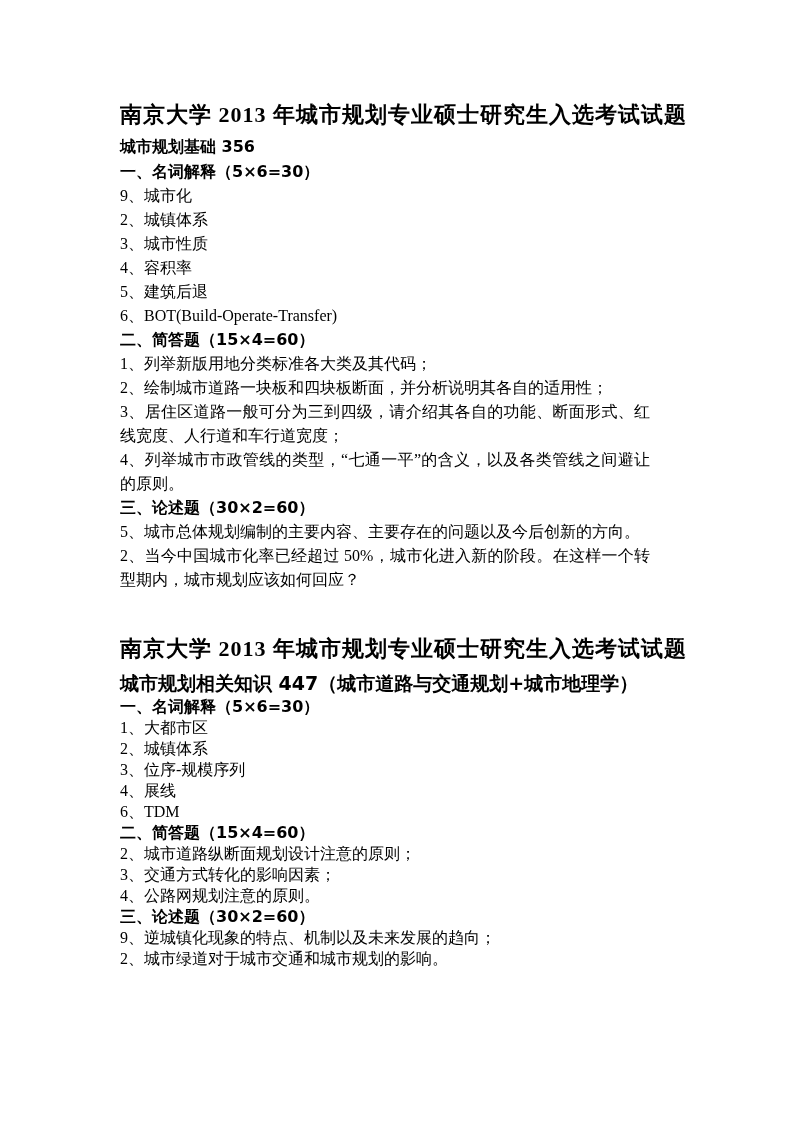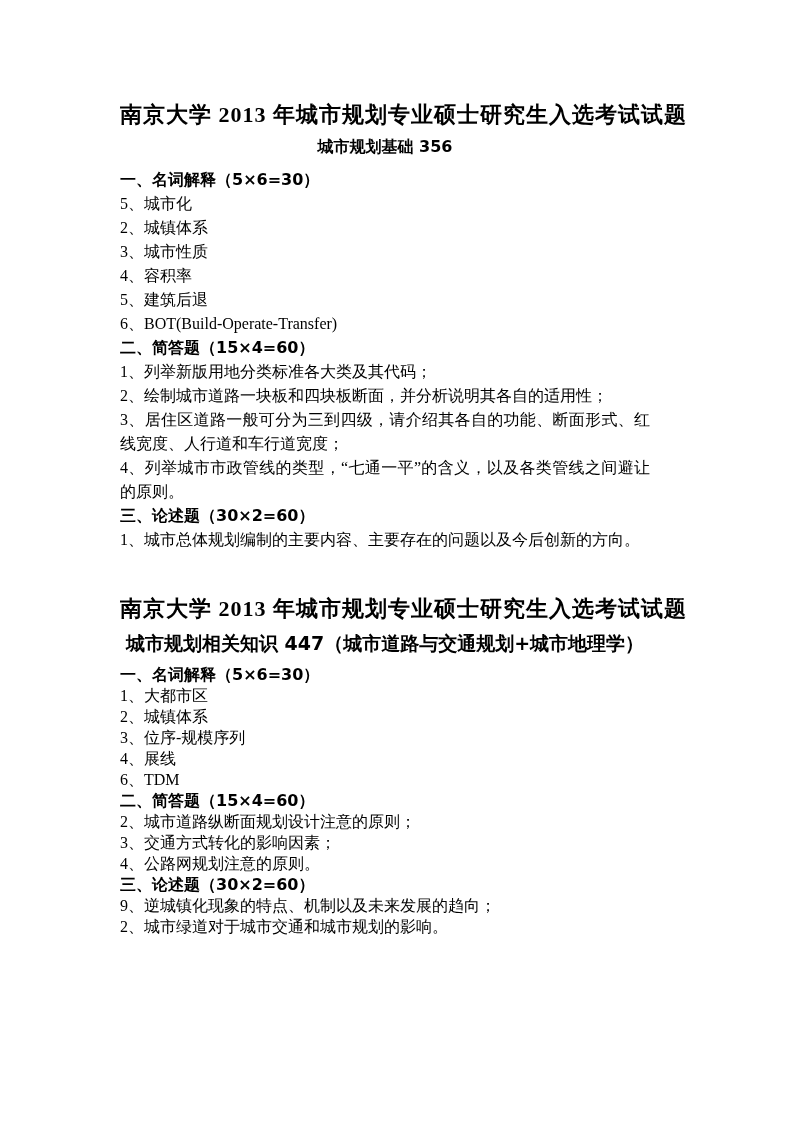--- a/index.html
+++ b/index.html
@@ -23,26 +23,24 @@
     letter-spacing: 1px;
     text-align: center;
     white-space: nowrap;
   }
   .doc-subtitle {
     margin: 2px 0 0 0;
     font-family: "DejaVu Sans", "Liberation Sans", sans-serif;
     font-weight: 700;
     font-size: 16px;
     line-height: 26px;
-    text-align: center;
   }
   .exam-body {
     font-size: 16px;
     line-height: 24px;
-    margin-top: 8px;
   }
   .section { margin: 0; }
   .section-heading {
     margin: 0;
     font-family: "DejaVu Sans", "Liberation Sans", sans-serif;
     font-weight: 700;
     font-size: 16px;
   }
   .item {
     margin: 0;
@@ -60,39 +58,40 @@
 
 <div class="page">
 
   <section class="exam exam-1">
     <h1 class="doc-title">南京大学 2013 年城市规划专业硕士研究生入选考试试题</h1>
     <h2 class="doc-subtitle">城市规划基础 356</h2>
 
     <div class="exam-body">
       <div class="section">
         <p class="section-heading">一、名词解释（5×6=30）</p>
-        <p class="item">5、城市化</p>
+        <p class="item">9、城市化</p>
         <p class="item">2、城镇体系</p>
         <p class="item">3、城市性质</p>
         <p class="item">4、容积率</p>
         <p class="item">5、建筑后退</p>
         <p class="item">6、BOT(Build-Operate-Transfer)</p>
       </div>
 
       <div class="section">
         <p class="section-heading">二、简答题（15×4=60）</p>
         <p class="item">1、列举新版用地分类标准各大类及其代码；</p>
         <p class="item">2、绘制城市道路一块板和四块板断面，并分析说明其各自的适用性；</p>
         <p class="item">3、居住区道路一般可分为三到四级，请介绍其各自的功能、断面形式、红线宽度、人行道和车行道宽度；</p>
         <p class="item">4、列举城市市政管线的类型，“七通一平”的含义，以及各类管线之间避让的原则。</p>
       </div>
 
       <div class="section">
         <p class="section-heading">三、论述题（30×2=60）</p>
-        <p class="item">1、城市总体规划编制的主要内容、主要存在的问题以及今后创新的方向。</p>
+        <p class="item">5、城市总体规划编制的主要内容、主要存在的问题以及今后创新的方向。</p>
+        <p class="item">2、当今中国城市化率已经超过 50%，城市化进入新的阶段。在这样一个转型期内，城市规划应该如何回应？</p>
       </div>
     </div>
   </section>
 
   <section class="exam exam-2">
     <h1 class="doc-title">南京大学 2013 年城市规划专业硕士研究生入选考试试题</h1>
     <h2 class="doc-subtitle">城市规划相关知识 447（城市道路与交通规划+城市地理学）</h2>
 
     <div class="exam-body">
       <div class="section">

